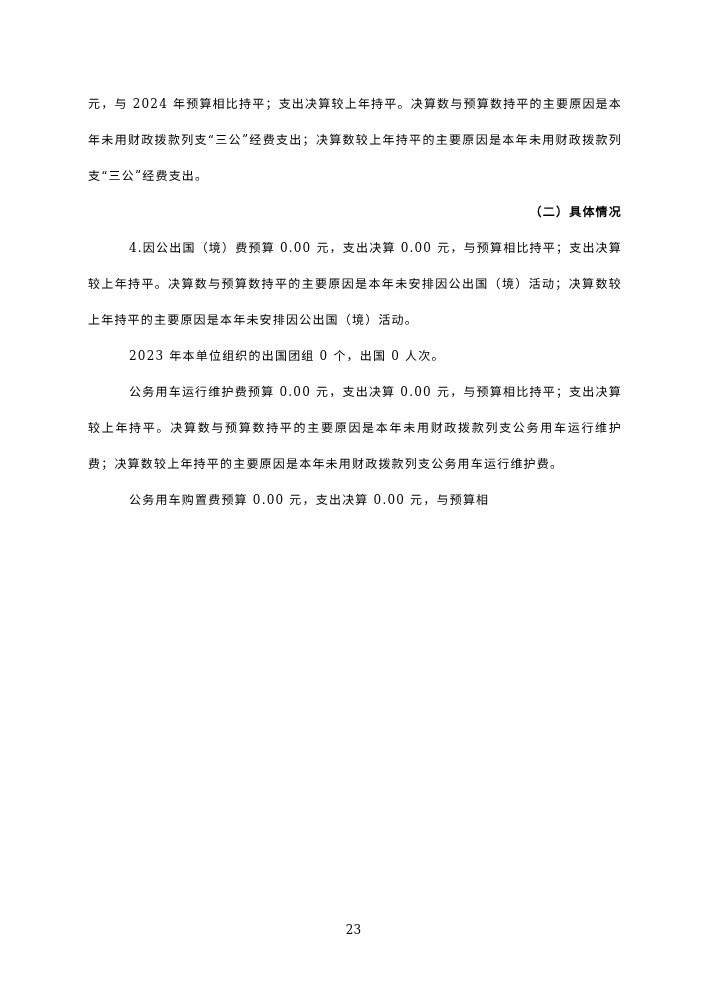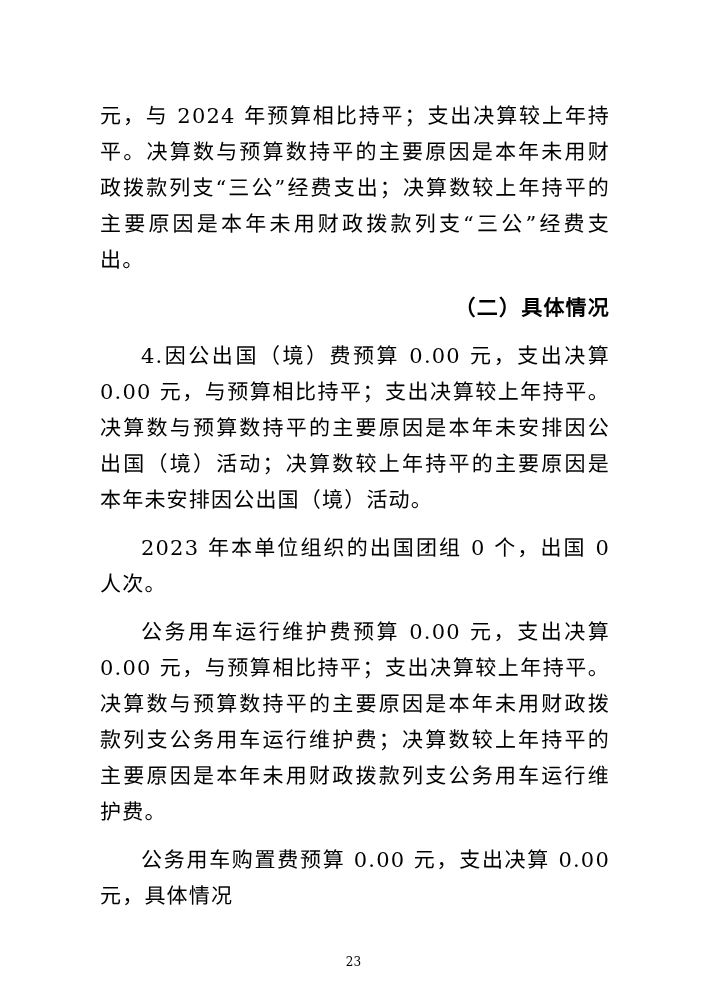--- a/index.html
+++ b/index.html
@@ -16,22 +16,22 @@
     font-family: "DejaVu Serif", "Liberation Serif", serif;
     color: #000000;
   }
   .content {
     position: absolute;
     left: 88px;
     top: 86px;
     width: 534px;
   }
   .para {
-    margin: 12px;
-    font-size: 21px;
+    margin: 0;
+    font-size: 12px;
     line-height: 36px;
     letter-spacing: 1.2px;
     text-align: justify;
     text-justify: inter-ideograph;
     text-indent: 41px;
   }
   .para.no-indent {
     text-indent: 0;
   }
   .para.heading {
@@ -41,29 +41,28 @@
   .footer {
     position: absolute;
     left: 0;
     top: 922px;
     width: 707px;
     text-align: center;
     font-size: 12px;
     line-height: 16px;
     letter-spacing: 0;
     color: #000000;
-    margin-top: 32px;
   }
 </style>
 </head>
 <body>
 
 <div class="page">
   <div class="content">
     <p class="para no-indent">元，与 2024 年预算相比持平；支出决算较上年持平。决算数与预算数持平的主要原因是本年未用财政拨款列支“三公”经费支出；决算数较上年持平的主要原因是本年未用财政拨款列支“三公”经费支出。</p>
     <p class="para heading">（二）具体情况</p>
     <p class="para">4.因公出国（境）费预算 0.00 元，支出决算 0.00 元，与预算相比持平；支出决算较上年持平。决算数与预算数持平的主要原因是本年未安排因公出国（境）活动；决算数较上年持平的主要原因是本年未安排因公出国（境）活动。</p>
     <p class="para">2023 年本单位组织的出国团组 0 个，出国 0 人次。</p>
     <p class="para">公务用车运行维护费预算 0.00 元，支出决算 0.00 元，与预算相比持平；支出决算较上年持平。决算数与预算数持平的主要原因是本年未用财政拨款列支公务用车运行维护费；决算数较上年持平的主要原因是本年未用财政拨款列支公务用车运行维护费。</p>
-    <p class="para">公务用车购置费预算 0.00 元，支出决算 0.00 元，具体情况</p>
+    <p class="para">公务用车购置费预算 0.00 元，支出决算 0.00 元，与预算相</p>
   </div>
   <div class="footer">23</div>
 </div>
 
 </body></html>

